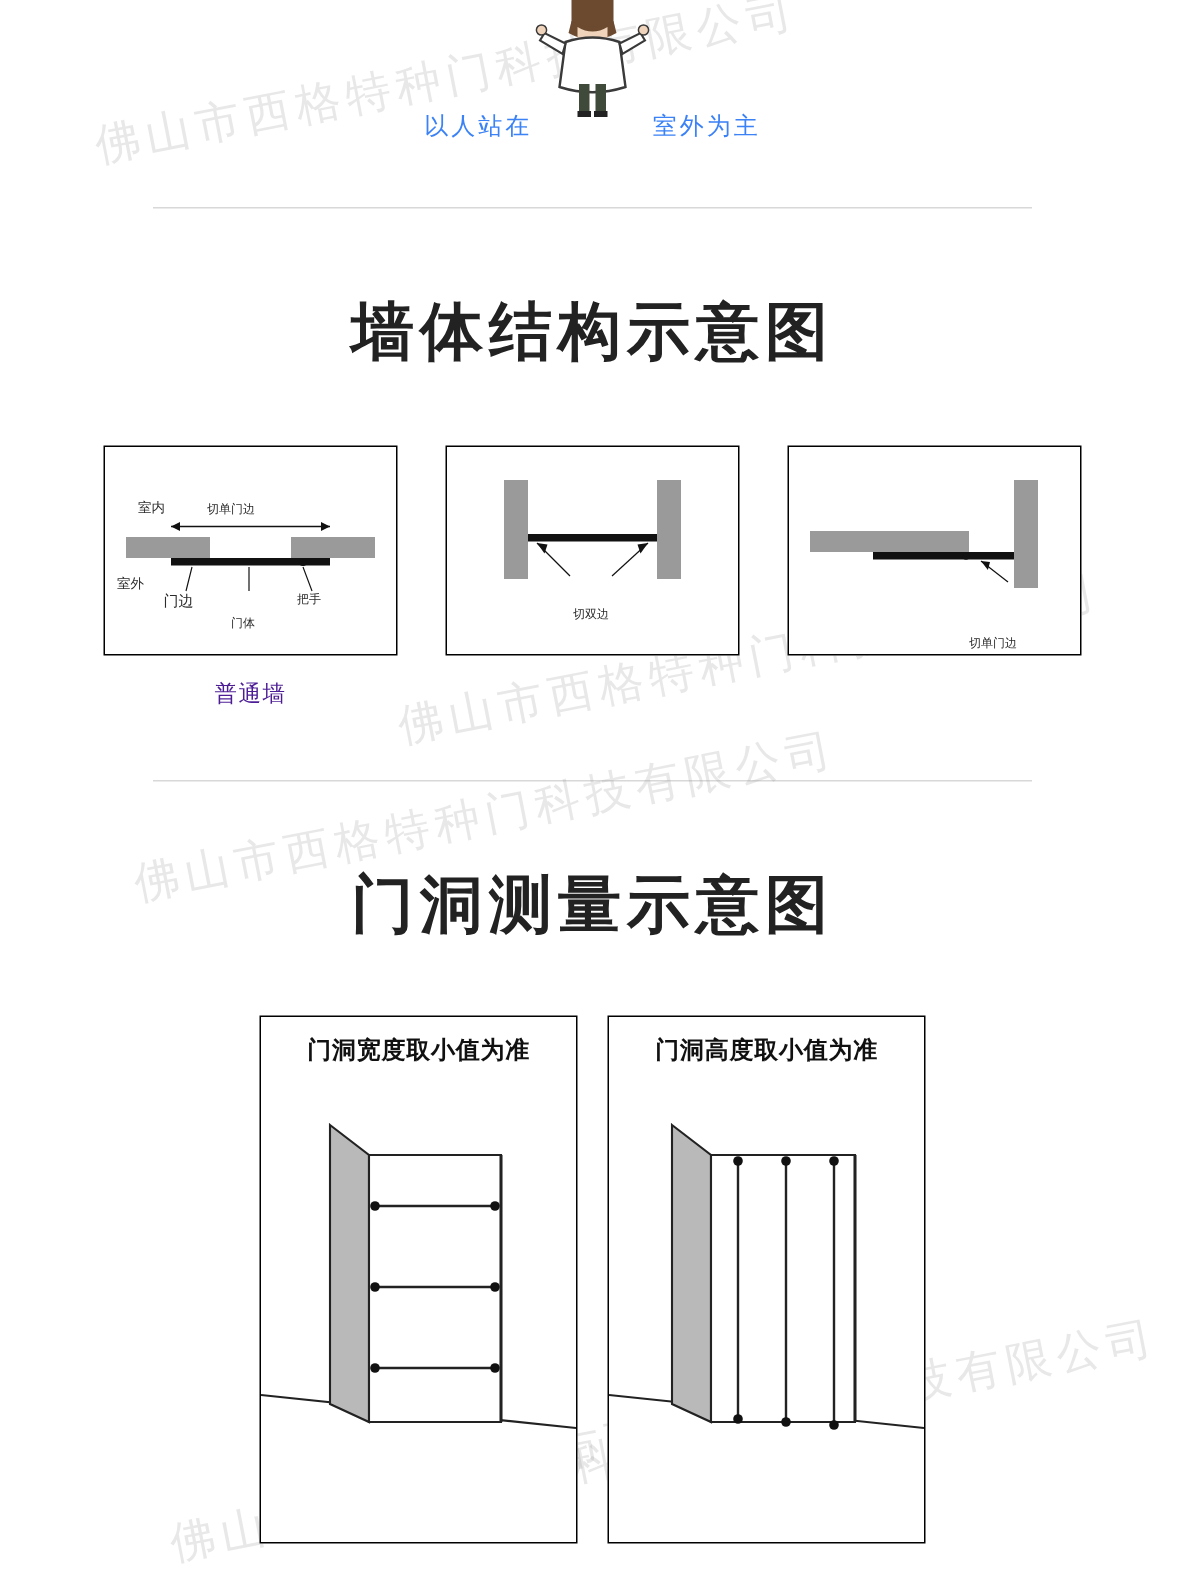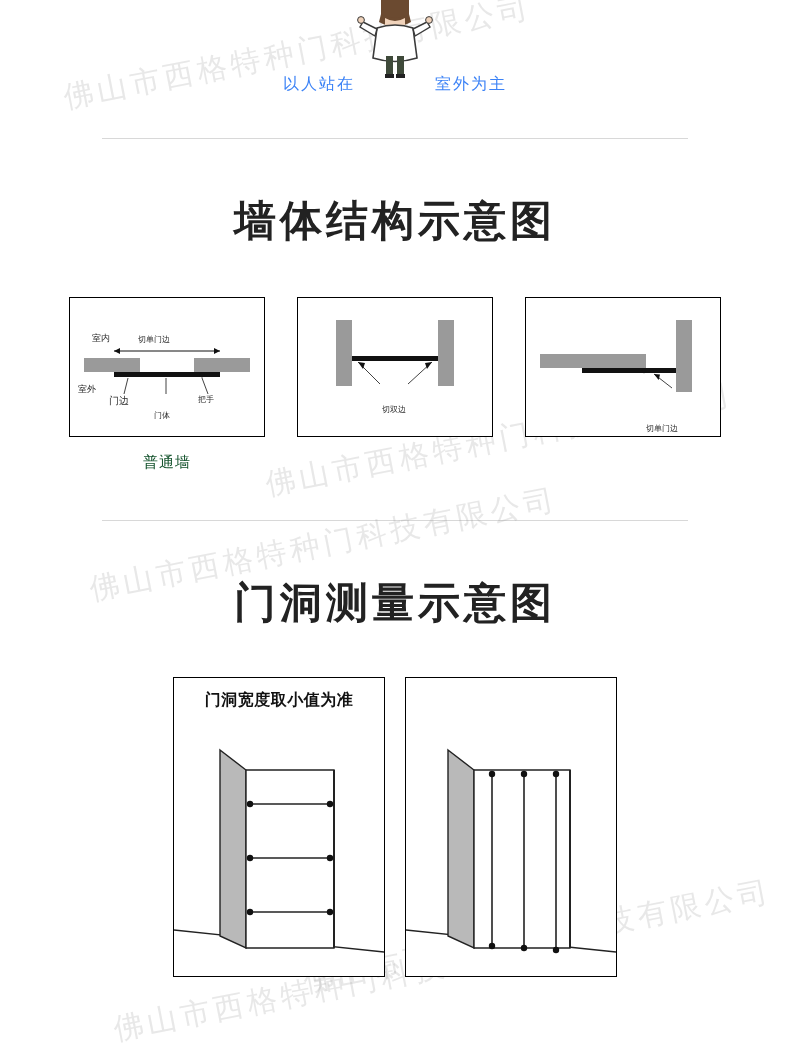--- a/index.html
+++ b/index.html
@@ -62,30 +62,30 @@
   
   .wall-row{
     display:flex;justify-content:center;gap:32px;margin-top:48px;
   }
   .wall-cell{width:196px;}
   .wall-box{
     width:196px;height:140px;border:1px solid #000;
     position:relative;background:#fff;box-sizing:border-box;
   }
   .wall-caption{
-    text-align:center;font-size:15px;margin-top:16px;color:#14532d;letter-spacing:1px;
+    text-align:center;font-size:15px;margin-top:16px;color:#4c1d95;letter-spacing:1px;
   }
   .wall-box svg{display:block;}
 
   
   .door-row{
     display:flex;justify-content:center;gap:20px;margin-top:46px;
   }
   .door-cell{
-    width:212px;height:300px;border:1px solid #000;position:relative;background:#fff;
+    width:212px;height:352px;border:1px solid #000;position:relative;background:#fff;
     box-sizing:border-box;
   }
   .door-label{
     position:absolute;top:12px;left:0;right:0;text-align:center;
     font-size:16px;font-weight:bold;color:#111;letter-spacing:0.5px;
   }
   .door-cell svg{display:block;position:absolute;top:34px;left:0;}
 </style>
 </head>
 <body>
@@ -217,20 +217,21 @@
         <line x1="76" y1="146" x2="156" y2="146" stroke="#222" stroke-width="1.6"></line>
         <circle cx="76" cy="146" r="3.2" fill="#111"></circle>
           <circle cx="156" cy="146" r="3.2" fill="#111"></circle>
         <line x1="76" y1="200" x2="156" y2="200" stroke="#222" stroke-width="1.6"></line>
         <circle cx="76" cy="200" r="3.2" fill="#111"></circle>
           <circle cx="156" cy="200" r="3.2" fill="#111"></circle>
       </svg>
     </div>
 
     <div class="door-cell">
+      <div class="door-label">门洞高度取小值为准</div>
       <svg width="210" height="264" viewBox="0 0 210 264">
         <line x1="0" y1="218" x2="210" y2="240" stroke="#222" stroke-width="1.4"></line>
         <polygon points="42,38 68,58 68,236 42,224" fill="#b9b9b9" stroke="#222" stroke-width="1.4"></polygon>
         <polygon points="68,58 164,58 164,236 68,236" fill="#ffffff" stroke="#222" stroke-width="1.4"></polygon>
         <line x1="164" y1="58" x2="164" y2="236" stroke="#222" stroke-width="2"></line>
 
         <line x1="86" y1="62" x2="86" y2="234" stroke="#222" stroke-width="1.6"></line>
         <circle cx="86" cy="62" r="3.2" fill="#111"></circle>
           <circle cx="86" cy="234" r="3.2" fill="#111"></circle>
         <line x1="118" y1="62" x2="118" y2="236" stroke="#222" stroke-width="1.6"></line>

